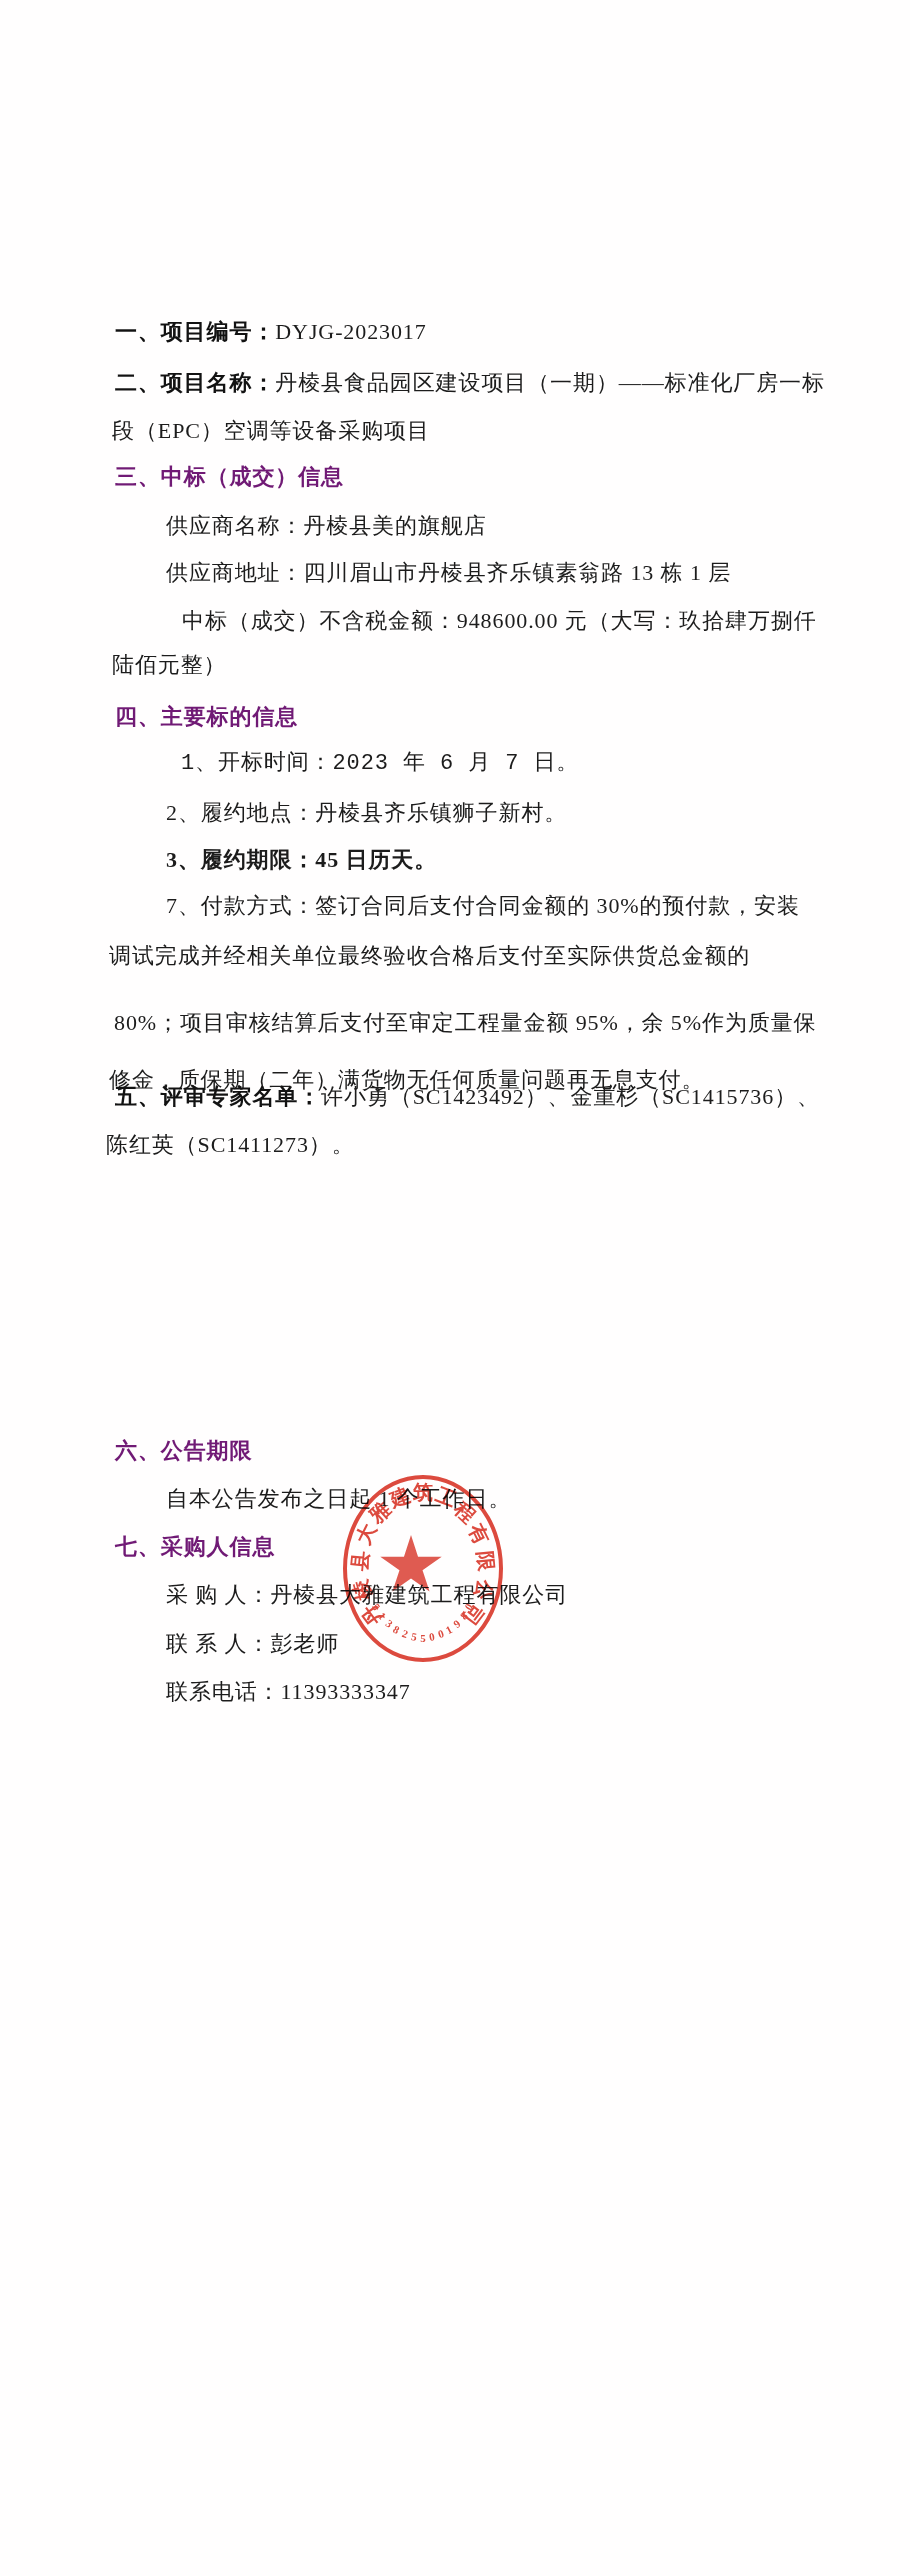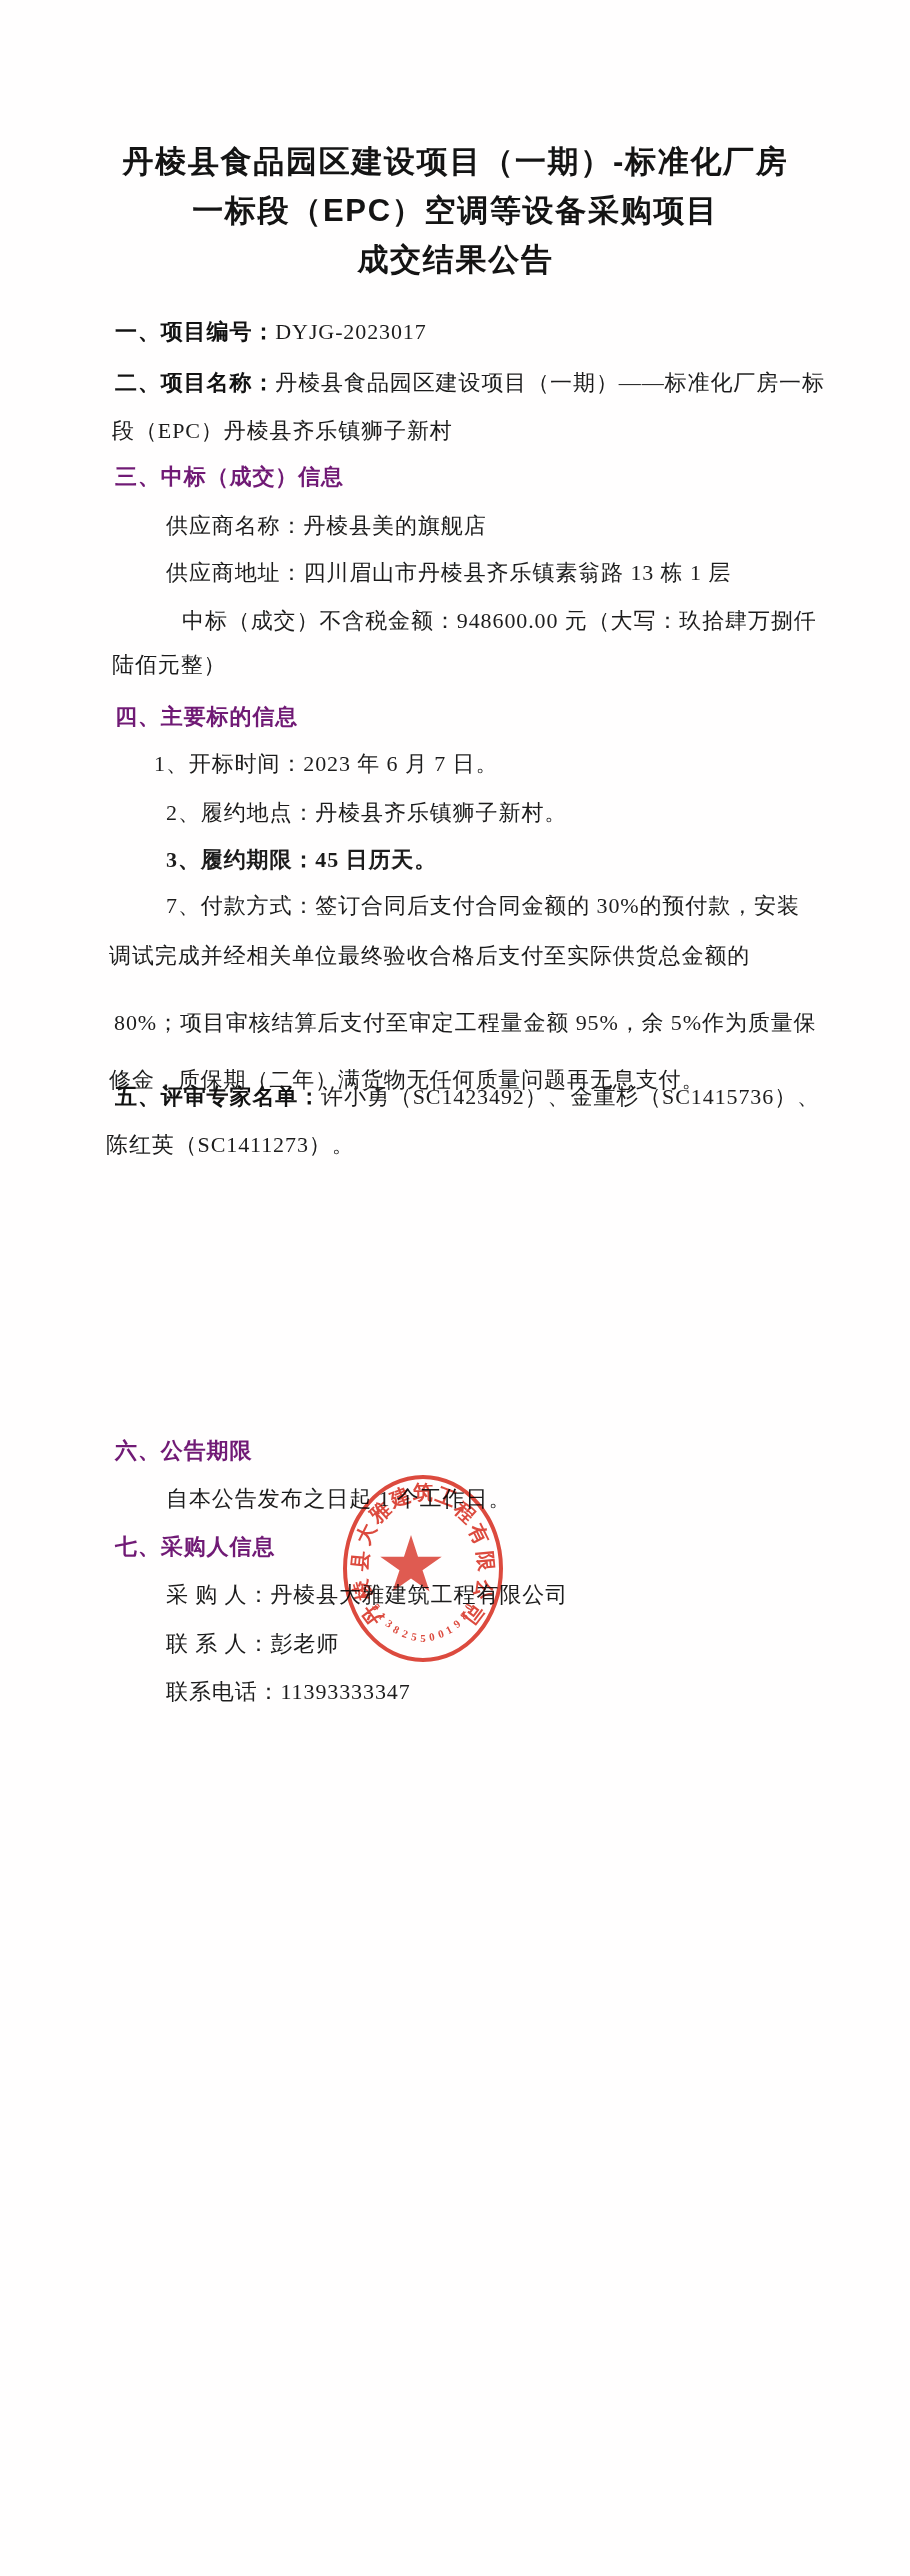--- a/index.html
+++ b/index.html
@@ -79,47 +79,42 @@
     font-weight:700;
     font-size:11px;
     line-height:11px;
   }
 </style>
 </head>
 <body>
 
 <div class="page">
 
-  <div class="title-block">
-    <div>丹棱县食品园区建设项目（一期）-标准化厂房</div>
-    <div>一标段（EPC）空调等设备采购项目</div>
-    <div>成交结果公告</div>
-  </div>
 
   <div class="line" style="left:115px;top:319px;">
     <span class="hd-inline">一、项目编号：</span><span class="val">DYJG-2023017</span>
   </div>
 
   <div class="line" style="left:115px;top:370px;">
     <span class="hd-inline">二、项目名称：</span><span class="val">丹棱县食品园区建设项目（一期）——标准化厂房一标</span>
   </div>
-  <div class="line val" style="left:112px;top:418px;">段（EPC）丹棱县齐乐镇狮子新村</div>
+  <div class="line val" style="left:112px;top:418px;">段（EPC）空调等设备采购项目</div>
 
   <div class="line hd" style="left:115px;top:464px;">三、中标（成交）信息</div>
   <div class="line" style="left:166px;top:513px;">
     <span class="val">供应商名称：</span><span class="val">丹棱县美的旗舰店</span>
   </div>
   <div class="line" style="left:166px;top:560px;">
     <span class="val">供应商地址：</span><span class="val">四川眉山市丹棱县齐乐镇素翁路 13 栋 1 层</span>
   </div>
   <div class="line val" style="left:166px;top:608px;margin-left:16px;">中标（成交）不含税金额：948600.00 元（大写：玖拾肆万捌仟</div>
   <div class="line val" style="left:112px;top:652px;">陆佰元整）</div>
 
   <div class="line hd" style="left:115px;top:704px;">四、主要标的信息</div>
-  <div class="line val" style="left:154px;top:751px;">1、开标时间：2023 年 6 月 7 日。</div>
+  <div class="line val" style="left:181px;top:751px;font-family:Liberation Mono, monospace;">1、开标时间：2023 年 6 月 7 日。</div>
   <div class="line val" style="left:166px;top:800px;">2、履约地点：丹棱县齐乐镇狮子新村。</div>
   <div class="line val" style="left:166px;top:847px;font-weight:bold;">3、履约期限：45 日历天。</div>
   <div class="line val" style="left:166px;top:893px;">7、付款方式：签订合同后支付合同金额的 30%的预付款，安装</div>
   <div class="line val" style="left:109px;top:943px;">调试完成并经相关单位最终验收合格后支付至实际供货总金额的</div>
   <div class="line val" style="left:106px;top:1010px;margin-left:8px;">80%；项目审核结算后支付至审定工程量金额 95%，余 5%作为质量保</div>
   <div class="line val" style="left:109px;top:1067px;">修金，质保期（二年）满货物无任何质量问题再无息支付。</div>
 
   <div class="line" style="left:115px;top:1084px;">
     <span class="hd-inline">五、评审专家名单：</span><span class="val">许小勇（SC1423492）、金重杉（SC1415736）、</span>
   </div>

